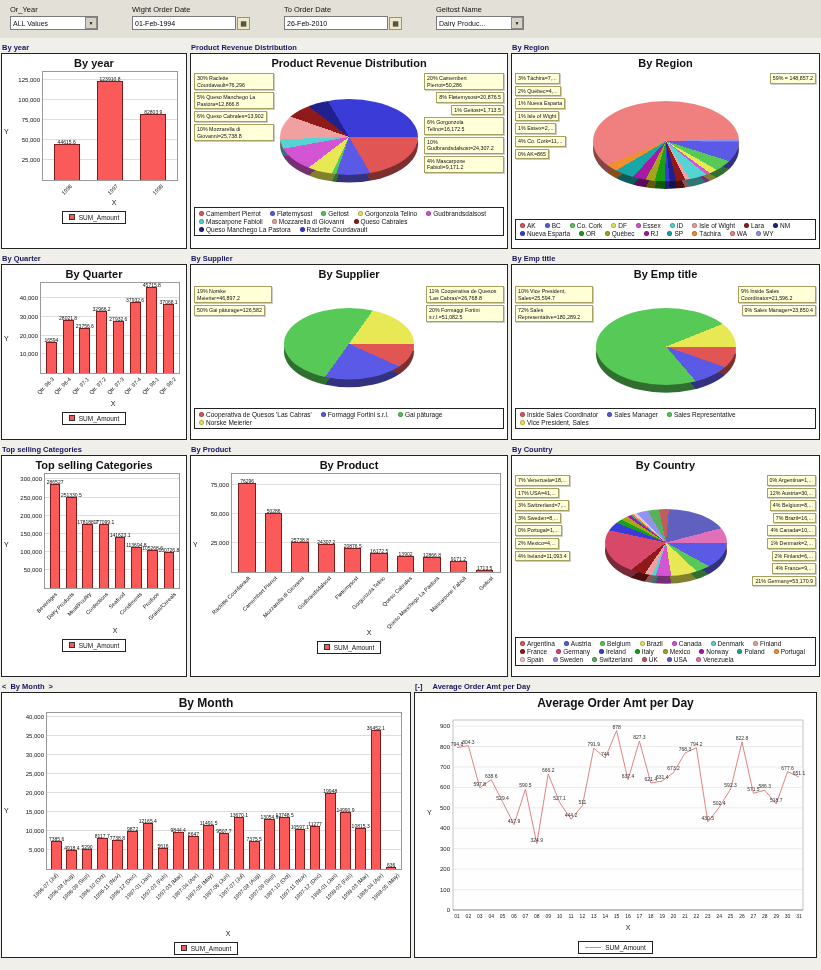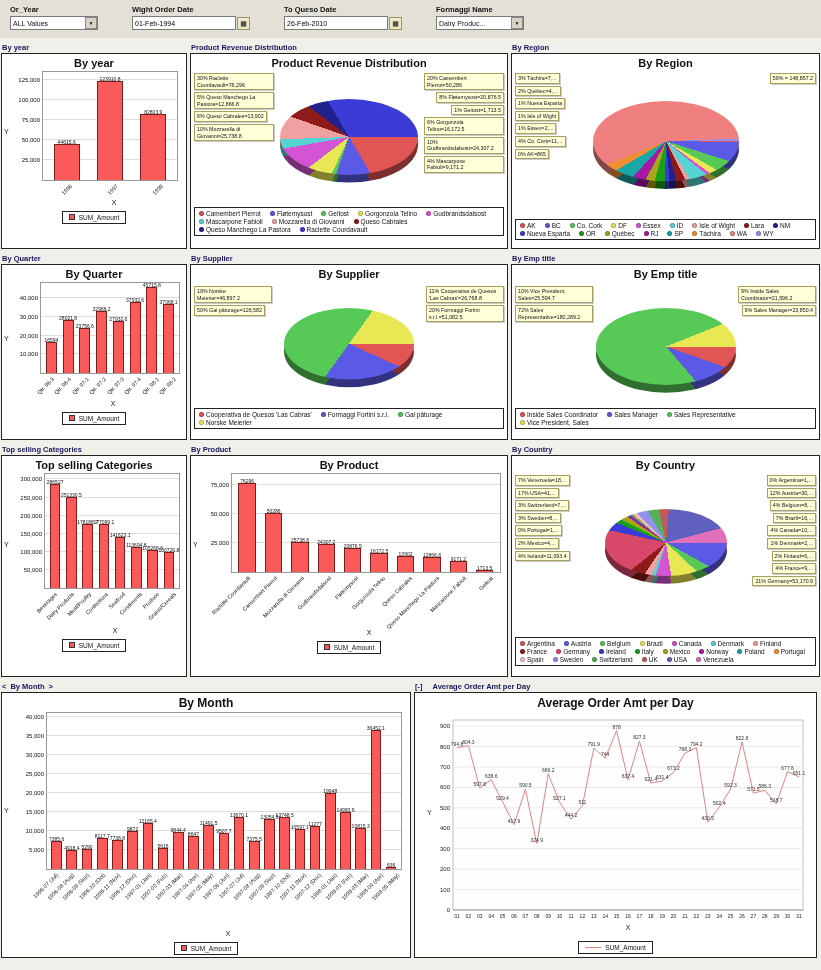--- a/index.html
+++ b/index.html
@@ -1,19 +1,19 @@
 <!DOCTYPE html>
 <html><head>
 <meta charset="utf-8">
 <style>
 *{box-sizing:border-box;margin:0;padding:0}
 body{font-family:"Liberation Sans","DejaVu Sans",sans-serif;width:821px;background:#f1efe9;color:#111}
 .toolbar{display:flex;gap:34px;padding:5px 10px 8px;align-items:flex-start;background:#e3e0d8}
 .filter{display:flex;flex-direction:column;gap:2px}
-.filter>label{font-size:7.5px;font-weight:bold}
+.filter>label{font-size:7.5px;font-weight:normal}
 .combo{display:flex;align-items:center;width:88px;height:14px;border:1px solid #7a7a7a;background:#fff}
 .combo-val{flex:1;font-size:7px;padding:0 2px;overflow:hidden;white-space:nowrap}
 .combo-btn{width:12px;height:12px;background:#d6d2c6;border:1px solid #8a8a8a;font-size:5px;display:flex;align-items:center;justify-content:center}
 .datefield{display:flex;align-items:center;gap:1px}
 .field{width:104px;height:14px;border:1px solid #7a7a7a;font-size:7px;padding:0 2px;background:#fff;font-family:inherit}
 .cal-btn{width:13px;height:13px;background:#efe9c8;border:1px solid #9a9468;font-size:7px;line-height:11px;text-align:center}
 .row{display:grid;gap:3px;padding:0 1px;margin-top:3px}
 .r1,.r2,.r3{grid-template-columns:186px 318px 309px}
 .r4{grid-template-columns:410px 403px}
 section{min-width:0}
@@ -61,28 +61,28 @@
     </div>
   </div>
   <div class="filter">
     <label>Wight Order Date</label>
     <span class="datefield">
       <input class="field" value="01-Feb-1994" style="">
       <span class="cal-btn">▦</span>
     </span>
   </div>
   <div class="filter">
-    <label>To Queso Date</label>
+    <label>To Order Date</label>
     <span class="datefield">
       <input class="field" value="26-Feb-2010" style="">
       <span class="cal-btn">▦</span>
     </span>
   </div>
   <div class="filter">
-    <label>Formaggi Name</label>
+    <label>Geitost Name</label>
     <div class="combo">
       <span class="combo-val">Dairy Produc...</span>
       <span class="combo-btn">▼</span>
     </div>
   </div>
 </div>
 
 <div class="row r1">
   <section>
     <div class="section-label">

